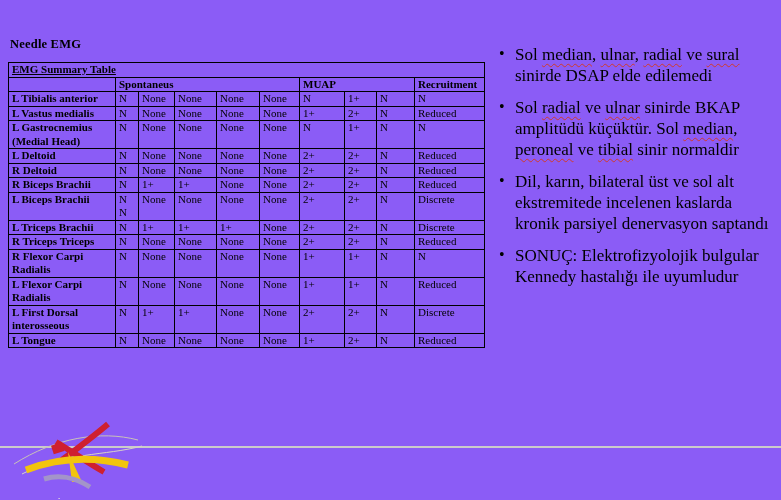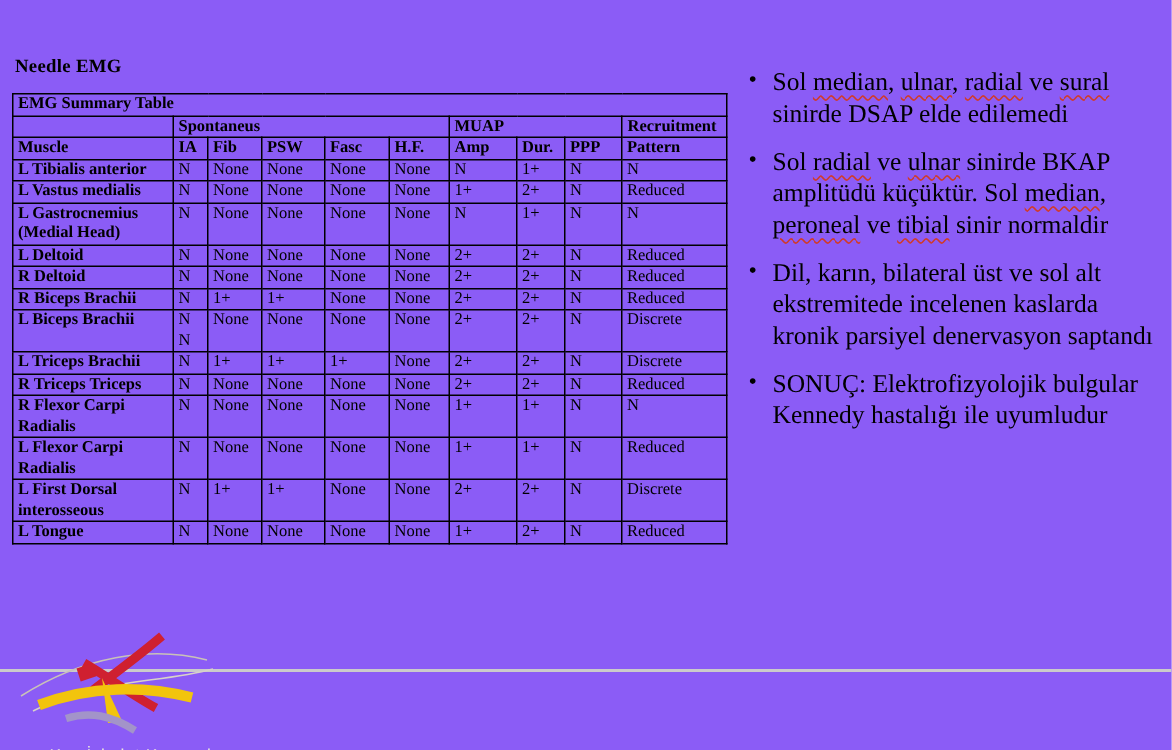--- a/index.html
+++ b/index.html
@@ -11,23 +11,23 @@
     position:absolute;left:10px;top:37px;
     font-weight:bold;font-size:12.5px;letter-spacing:.2px;
   }
   .table-wrap{position:absolute;left:8px;top:62px;}
   table.emg{border-collapse:collapse;table-layout:fixed;width:476px;}
   table.emg td,table.emg th{
     border:1px solid #000;font-size:11px;line-height:13.5px;
     padding:0 3px;vertical-align:top;text-align:left;
     font-family:"Liberation Serif",serif;
   }
-  td.caption{font-weight:bold;font-size:12px;line-height:14px;}
+  td.caption{font-weight:bold;font-size:12px;line-height:14px;text-decoration:underline;}
   tr.group-row td{font-weight:bold;}
-  td.recruit .brk{display:inline-block;width:60px;word-break:break-all;text-align:center;}
+  td.recruit .brk{display:inline-block;width:60px;word-break:break-all;}
   table.emg th{font-weight:bold;}
   table.emg tbody td{font-weight:normal;white-space:pre-line;}
   table.emg tbody td.muscle{font-weight:bold;}
   .bullets{position:absolute;left:498px;top:44px;width:278px;}
   .bullet{
     position:relative;padding-left:17px;margin-bottom:11px;
     font-size:17px;line-height:21px;
   }
   .bullet .marker{position:absolute;left:1px;top:-1px;font-size:16px;}
   .misspell{
@@ -74,32 +74,20 @@
           <td colspan="10" class="caption">EMG Summary Table</td>
         </tr>
         <tr class="group-row">
           <td></td>
           <td colspan="5">Spontaneus</td>
           <td colspan="3">MUAP</td>
           <td class="recruit">
             <span class="brk">Recruitment</span>
           </td>
         </tr>
-        <tr id="col-header-row">
-            <th>Muscle</th>
-            <th>IA</th>
-            <th>Fib</th>
-            <th>PSW</th>
-            <th>Fasc</th>
-            <th>H.F.</th>
-            <th>Amp</th>
-            <th>Dur.</th>
-            <th>PPP</th>
-            <th>Pattern</th>
-          </tr>
       </thead>
       <tbody id="emg-tbody">
           <tr>
             <td class="muscle">L Tibialis anterior</td>
             <td>N</td>
             <td>None</td>
             <td>None</td>
             <td>None</td>
             <td>None</td>
             <td>N</td>

